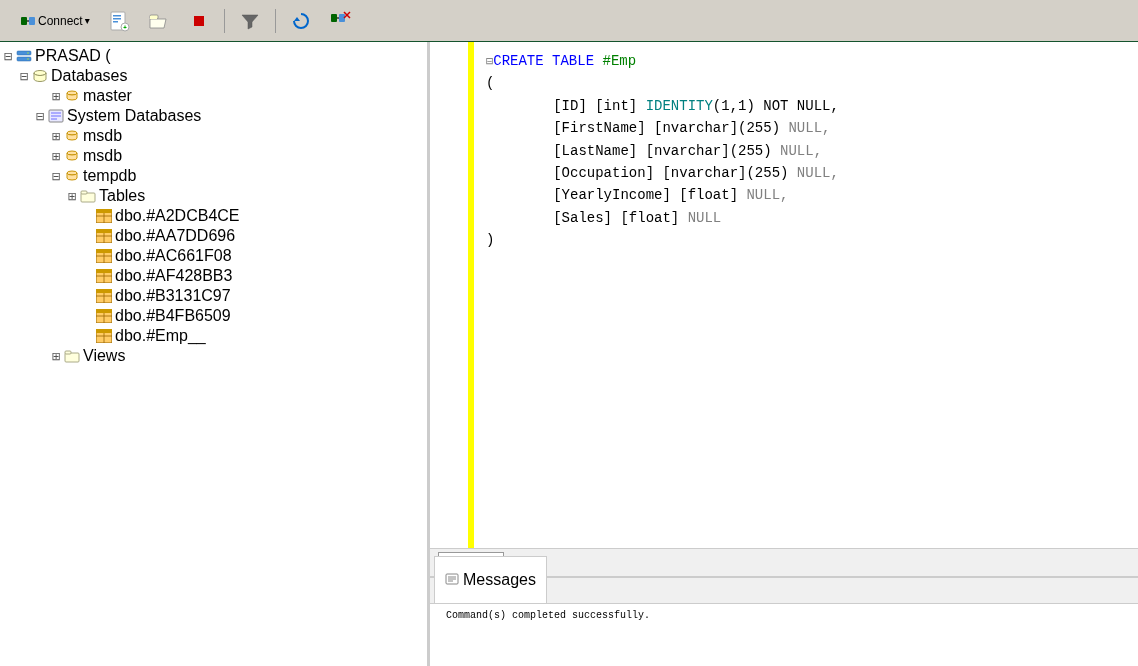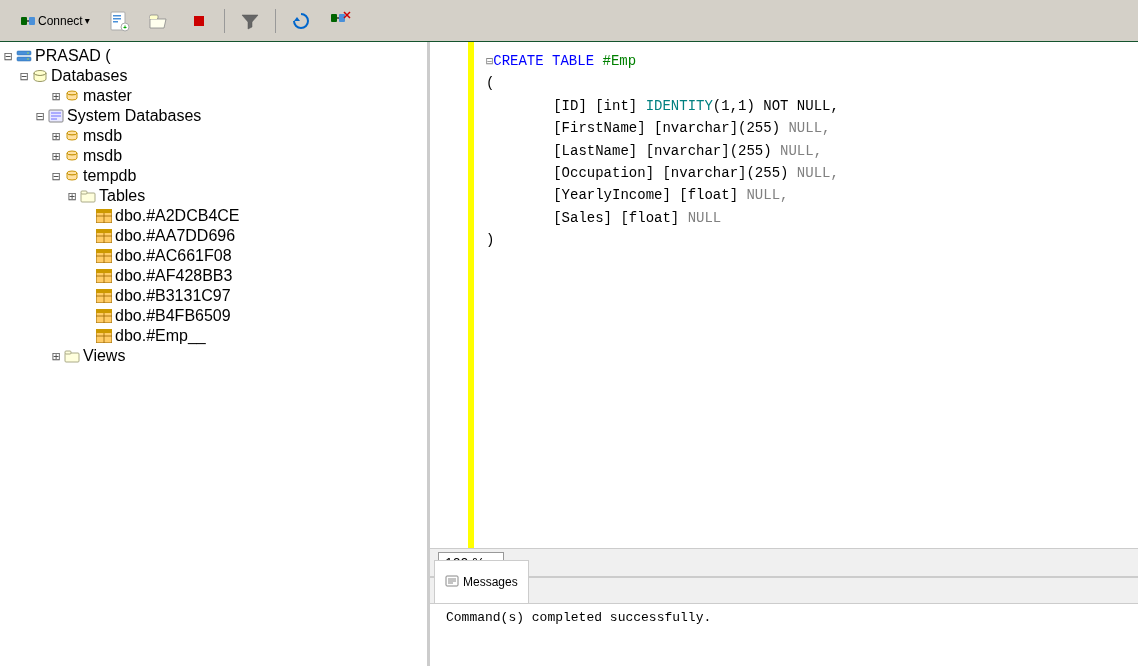--- a/index.html
+++ b/index.html
@@ -197,29 +197,29 @@
     }
     .messages-tab {
       display: flex;
       align-items: center;
       gap: 4px;
       padding: 14px 10px;
       border: 1px solid #ccc;
       border-bottom: none;
       background: #fff;
       font-family: Arial, sans-serif;
-      font-size: 12px;
+      font-size: 16px;
       cursor: pointer;
       margin-left: 4px;
     }
     .messages-content {
       flex: 1;
       padding: 6px 16px;
       font-family: 'Consolas', 'Courier New', monospace;
-      font-size: 13px;
+      font-size: 10px;
       color: #000;
       background: #fff;
     }
   </style>
 </head>
 <body>
 
 <div class="toolbar">
   <button class="connect-btn">
     <svg width="16" height="16" viewBox="0 0 16 16">

